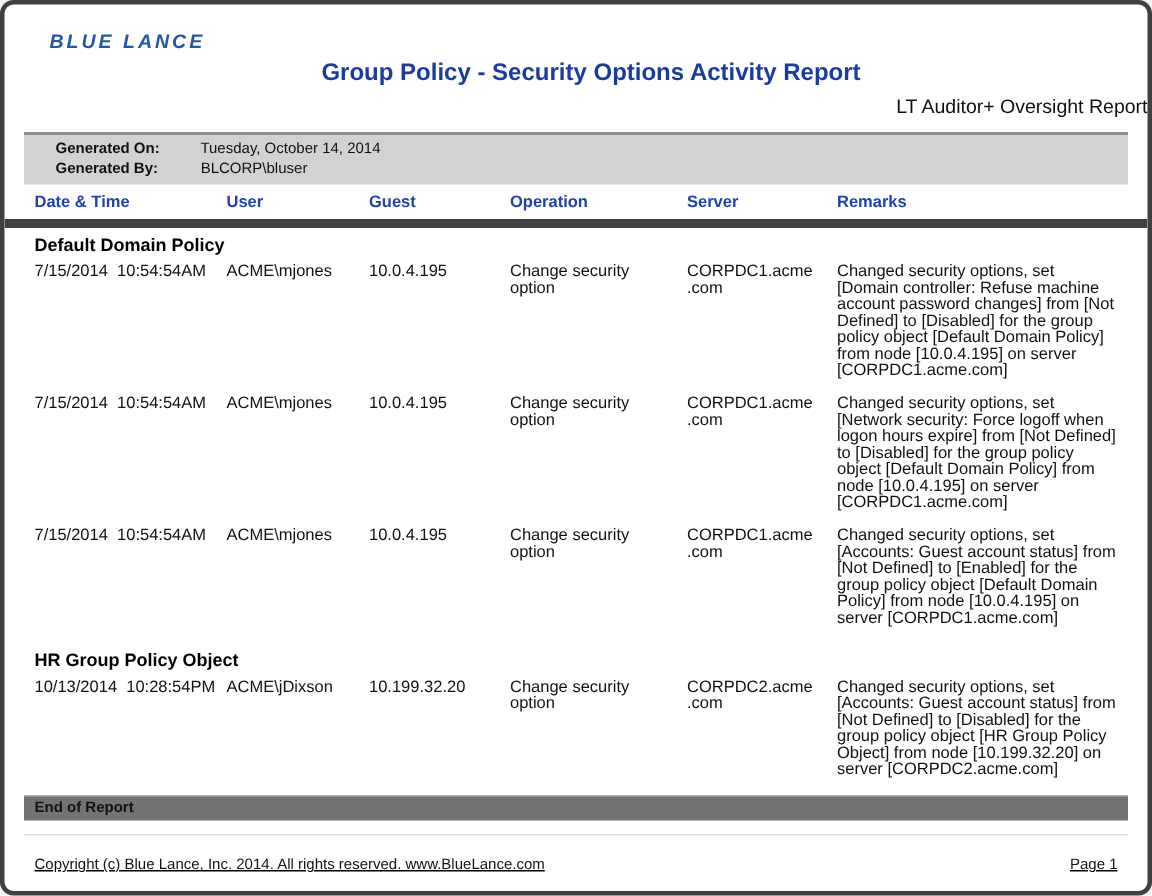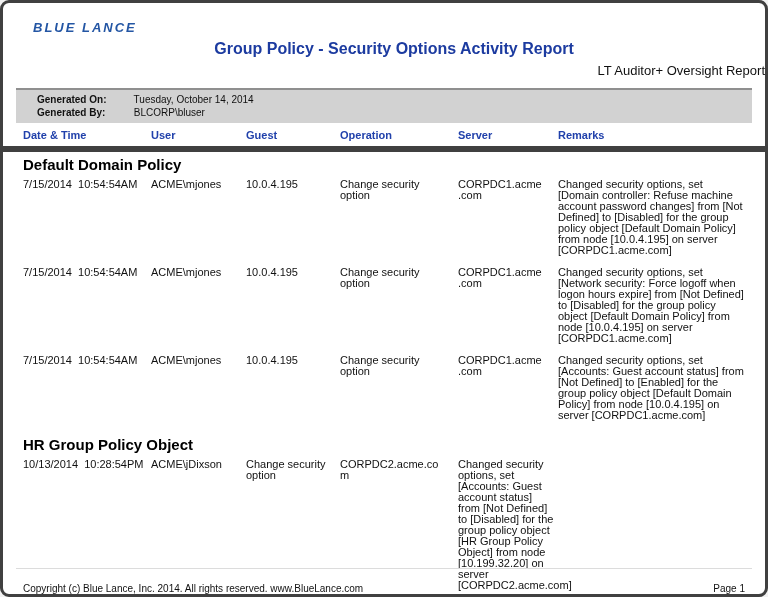--- a/index.html
+++ b/index.html
@@ -53,39 +53,39 @@
     padding-right: 18px;
   }
   .thead {
     margin-top: 6px;
     padding-bottom: 5px;
     border-bottom: 6px solid #404040;
   }
   .th { font-size: 11px; font-weight: bold; color: #2141ab; padding-right: 6px; }
   .group-title {
     padding: 4px 20px 6px;
-    font-size: 15px;
+    font-size: 12px;
     font-weight: bold;
     color: #000000;
   }
   .data-row { margin-bottom: 11px; }
   .cell { font-size: 11px; line-height: 11px; color: #111; padding-right: 8px; }
   .dt { white-space: pre; }
   .server { overflow-wrap: break-word; word-wrap: break-word; padding-right: 16px; }
   .remarks { padding-right: 2px; line-height: 11px; }
   .end-bar {
     margin: 8px 13px 0;
     background: #737373;
     border-top: 1px solid #b0b0b0;
     padding: 2px 7px 3px;
     font-size: 10px;
     font-weight: bold;
     color: #111;
   }
-  .footer { position: absolute; left: 13px; right: 13px; bottom: 0; }
+  .footer { position: absolute; left: 13px; right: 13px; bottom: 12px; text-decoration: underline; }
   .footer-rule { border-top: 1px solid #dcdcdc; margin-bottom: 14px; }
   .footer-inner {
     display: flex;
     justify-content: space-between;
     padding: 0 7px;
     font-size: 10px;
     color: #111;
   }
 </style>
 </head>
@@ -147,20 +147,21 @@
     <span class="cell">Change security option</span>
     <span class="cell server">CORPDC1.acme.com</span>
     <span class="cell remarks">Changed security options, set [Accounts: Guest account status] from [Not Defined] to [Enabled] for the group policy object [Default Domain Policy] from node [10.0.4.195] on server [CORPDC1.acme.com]</span>
   </div>
 
   <div class="group-title">HR Group Policy Object</div>
 
   <div class="grid data-row">
     <span class="cell dt">10/13/2014  10:28:54PM</span>
     <span class="cell">ACME\jDixson</span>
+    <span class="cell">10.199.32.20</span>
     <span class="cell">Change security option</span>
     <span class="cell server">CORPDC2.acme.com</span>
     <span class="cell remarks">Changed security options, set [Accounts: Guest account status] from [Not Defined] to [Disabled] for the group policy object [HR Group Policy Object] from node [10.199.32.20] on server [CORPDC2.acme.com]</span>
   </div>
 
   <div class="end-bar">End of Report</div>
 
   <div class="footer">
     <div class="footer-rule"></div>
     <div class="footer-inner">

